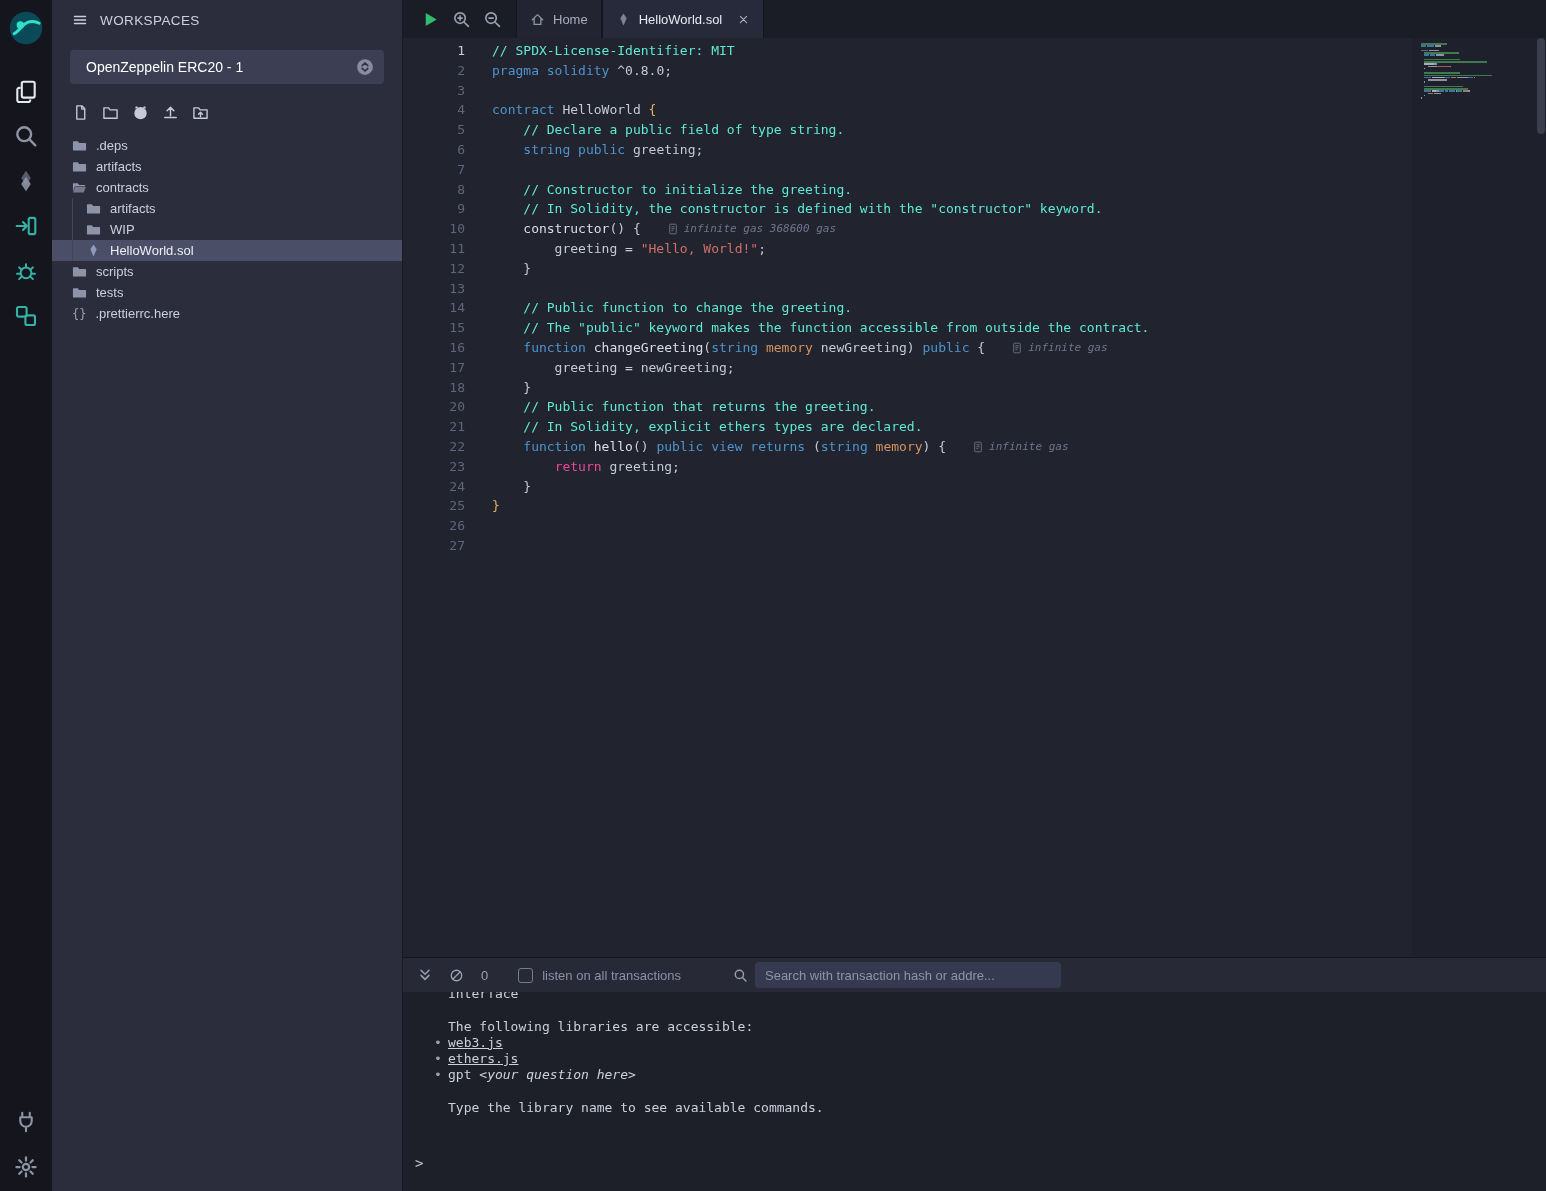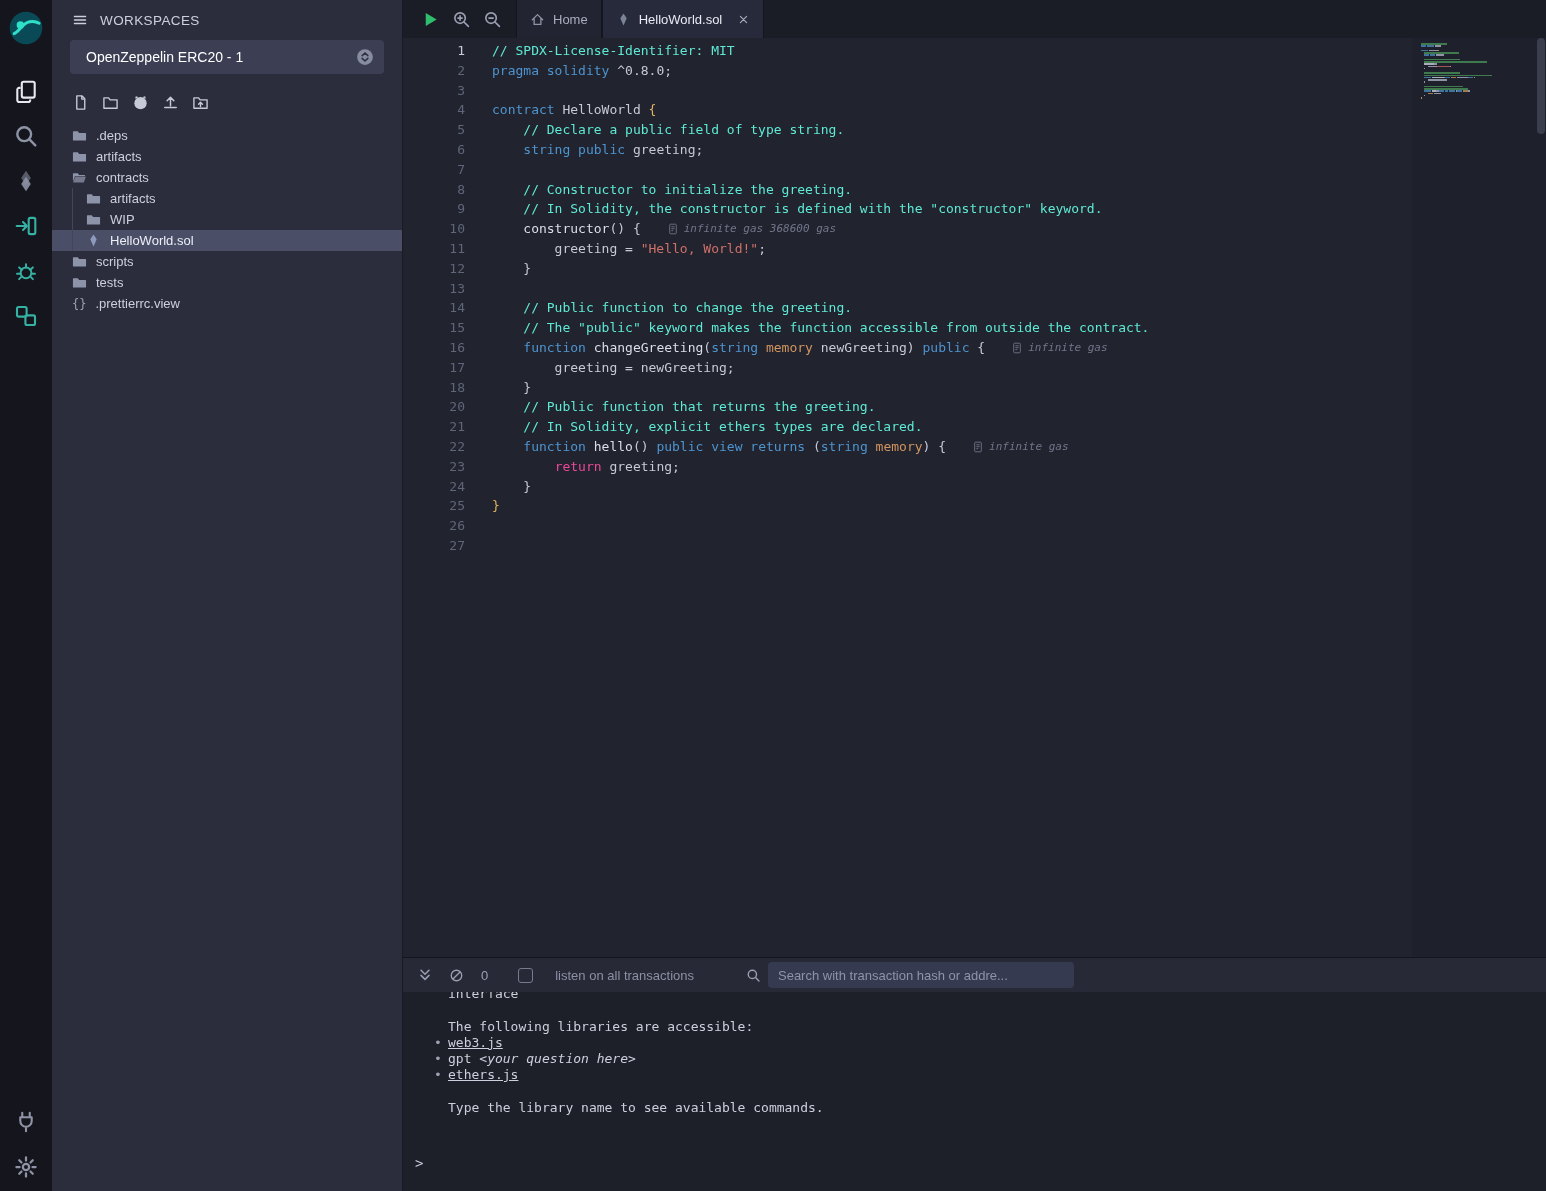--- a/index.html
+++ b/index.html
@@ -17,21 +17,21 @@
   .ic svg{width:100%;height:100%;display:block}
 
   
   .explorer{width:351px;background:#2b2d3c;display:flex;flex-direction:column;border-right:1px solid #191a24;overflow:hidden;flex:none}
   .explorer-header{display:flex;align-items:center;padding:14px 16px 8px 20px}
   .explorer-title{font-size:15px;font-weight:700;color:#e9ebf4;letter-spacing:.3px;flex:1}
   .hdr-ic{width:17px;height:17px;margin-left:14px;cursor:pointer}
   .check{color:#2fcf6e}.chev{color:#9ba0b2}
   .workspaces-row{display:flex;align-items:center;gap:12px;padding:12px 20px 10px;color:#cdd0dc;font-size:13.5px;letter-spacing:.4px}
   .ws-ic{width:16px;height:16px;color:#cdd0dc;cursor:pointer}
-  .workspace-select{margin:2px 18px 12px;height:34px;background:#3c3f53;border-radius:4px;display:flex;align-items:center;padding:0 10px 0 16px;color:#fff;font-size:14px;cursor:pointer}
+  .workspace-select{margin:12px 18px 12px;height:34px;background:#3c3f53;border-radius:4px;display:flex;align-items:center;padding:0 10px 0 16px;color:#fff;font-size:14px;cursor:pointer}
   .workspace-select .name{flex:1}
   .ws-badge{width:18px;height:18px}
   .explorer-toolbar{display:flex;gap:13px;padding:8px 20px 12px;color:#c6c9d6}
   .tb-btn{width:17px;height:17px;cursor:pointer}
   .file-tree{flex:1;padding-top:2px;font-size:13px;color:#ccd0dc}
   .tree-row{display:flex;align-items:center;height:21px;padding-left:20px;cursor:pointer}
   .tree-row .ic{width:15px;height:15px;color:#8d93a8;flex:none;margin-right:9px}
   .tree-row .guide{width:1px;align-self:stretch;background:#434659;margin-right:13px;flex:none}
   .tree-row.selected{background:#4a4e66;color:#eceef6}
   .tree-row.selected .ic{color:#9aa8cc}
@@ -73,21 +73,21 @@
   .mm-seg{display:inline-block;height:1.7px;vertical-align:top}
   .rail-thumb{position:absolute;top:0;right:1px;width:8px;height:96px;background:#3a3e4e;border-radius:4px;cursor:grab}
 
   
   .terminal{flex:none;height:234px;display:flex;flex-direction:column;border-top:1px solid #14151e}
   .term-header{height:34px;background:#272937;display:flex;align-items:center;padding:0 14px;flex:none}
   .th-ic{width:16px;height:16px;color:#9aa0b2;cursor:pointer;flex:none}
   .th-ban{margin-left:16px;width:15px;height:15px}
   .term-count{color:#9aa0b2;font-size:13px;margin-left:17px}
   .term-check{width:15px;height:15px;border:1px solid #767b90;border-radius:3px;margin-left:30px;cursor:pointer;background:transparent;flex:none}
-  .term-listen{color:#8b90a4;font-size:13px;margin-left:22px}
+  .term-listen{color:#8b90a4;font-size:13px;margin-left:9px}
   .term-search-ic{width:15px;height:15px;color:#9aa0b2;margin-left:52px;margin-right:7px}
   .term-input{width:306px;height:26px;background:#363a50;border:none;border-radius:4px;color:#cfd3e2;font-size:13px;padding:0 10px;font-family:"Liberation Sans",sans-serif;outline:none}
   .term-input::placeholder{color:#8e93a8}
   .term-body{flex:1;background:#1e2029;overflow:hidden;font-family:"DejaVu Sans Mono",monospace;font-size:13px;line-height:16.3px;color:#ccd0dc;padding:4px 0 0 45px;position:relative}
   .term-line{white-space:pre-wrap;min-height:16.3px}
   .term-line.clipped{margin-top:-10px}
   .t-italic{font-style:italic}
   .t-link{text-decoration:underline;cursor:pointer}
   .term-line.bullet{position:relative}
   .term-line.bullet::before{content:"\2022";position:absolute;left:-14px;color:#9aa0b2}
@@ -243,21 +243,21 @@
         <div class="tree-row">
           <span class="ic">
             <svg viewBox="0 0 16 16">
               <path d="M1.6 3.4h4.6l1.4 1.8h6.8c.3 0 .6.3.6.6v7c0 .3-.3.6-.6.6H1.6c-.3 0-.6-.3-.6-.6V4c0-.3.3-.6.6-.6z" fill="currentColor"></path>
             </svg>
           </span>
           <span class="tree-label">tests</span>
         </div>
         <div class="tree-row">
           <span class="json-ic">{}</span>
-          <span class="tree-label">.prettierrc.view</span>
+          <span class="tree-label">.prettierrc.here</span>
         </div>
       </div>
   </aside>
 
   <main class="editor-col">
     <div class="tabbar">
       <div class="edit-actions" id="edit-actions">
           <div class="act-btn play"><span class="ic"><svg viewBox="0 0 16 16">
                 <path d="M4 2.6l9.2 5.4L4 13.4z" fill="currentColor"></path>
               </svg></span></div>
@@ -390,22 +390,22 @@
             </svg>
           </span>
         <input class="term-input" placeholder="Search with transaction hash or addre..." style="">
       </div>
       <div class="term-body">
         <div id="term-lines">
             <div class="term-line clipped"><span>interface</span></div>
             <div class="term-line"></div>
             <div class="term-line"><span>The following libraries are accessible:</span></div>
             <div class="term-line bullet"><span class="t-link">web3.js</span></div>
+            <div class="term-line bullet"><span class="t-link">ethers.js</span></div>
             <div class="term-line bullet"><span>gpt </span><span class="t-italic">&lt;your question here&gt;</span></div>
-            <div class="term-line bullet"><span class="t-link">ethers.js</span></div>
             <div class="term-line"></div>
             <div class="term-line"><span>Type the library name to see available commands.</span></div>
           </div>
         <span class="term-prompt">&gt;</span>
       </div>
     </section>
   </main>
 
 </div>
 

